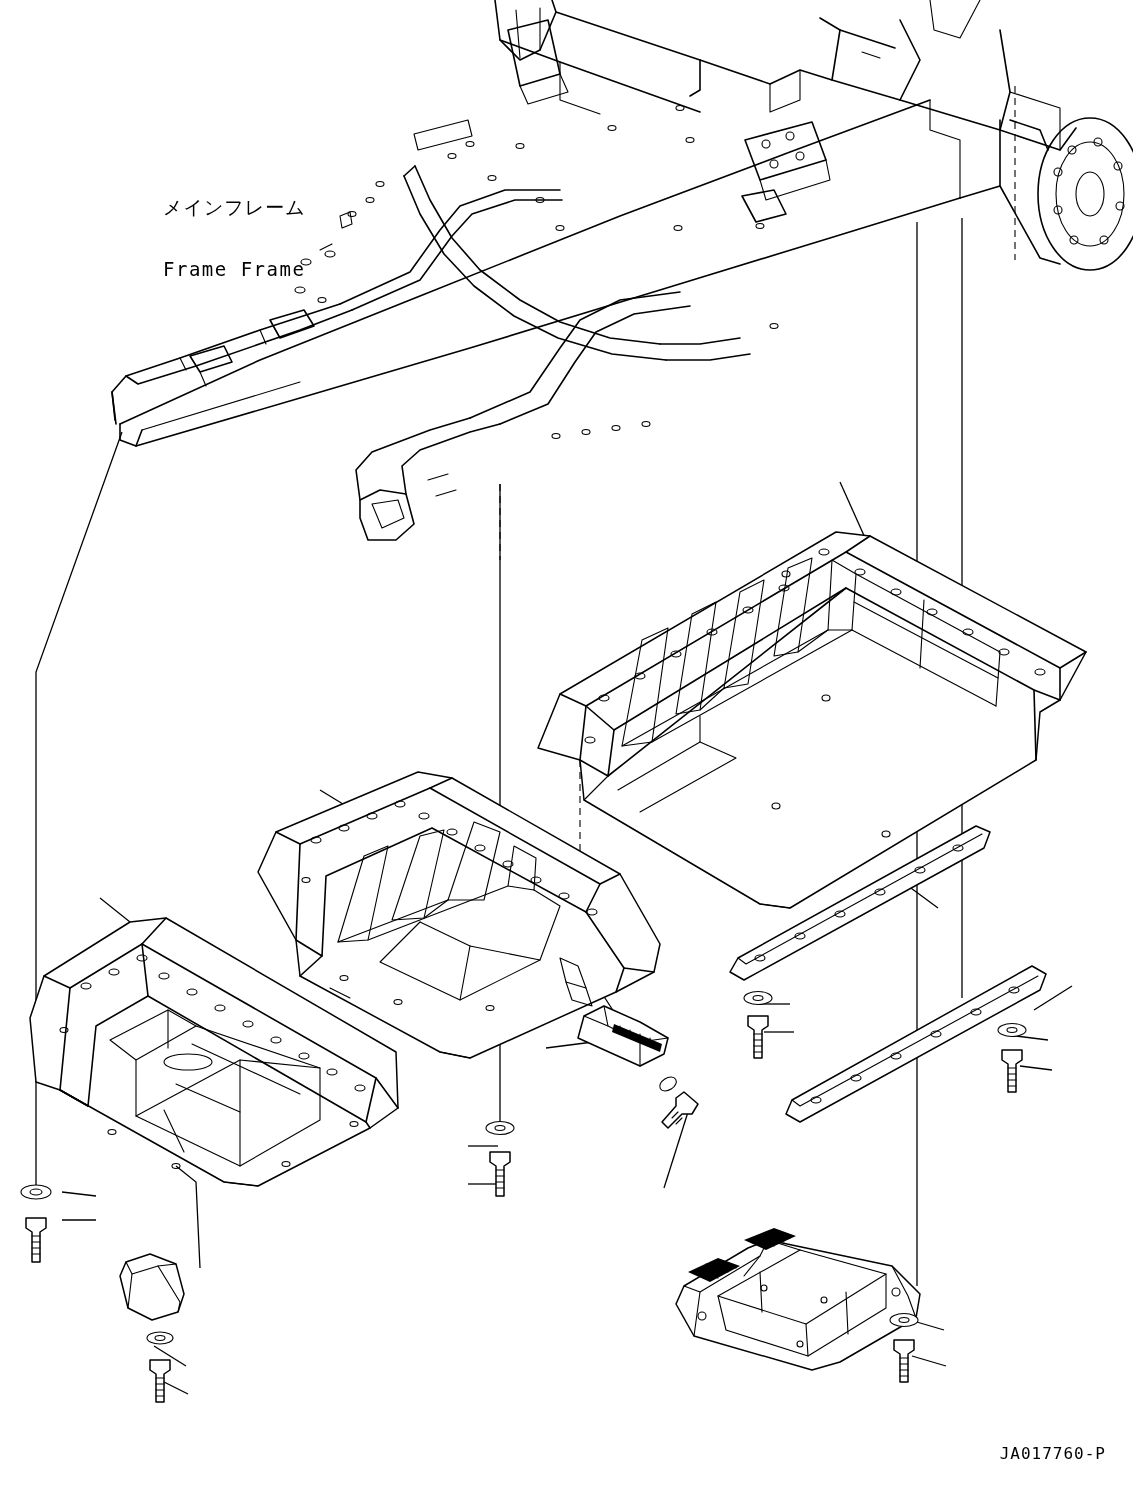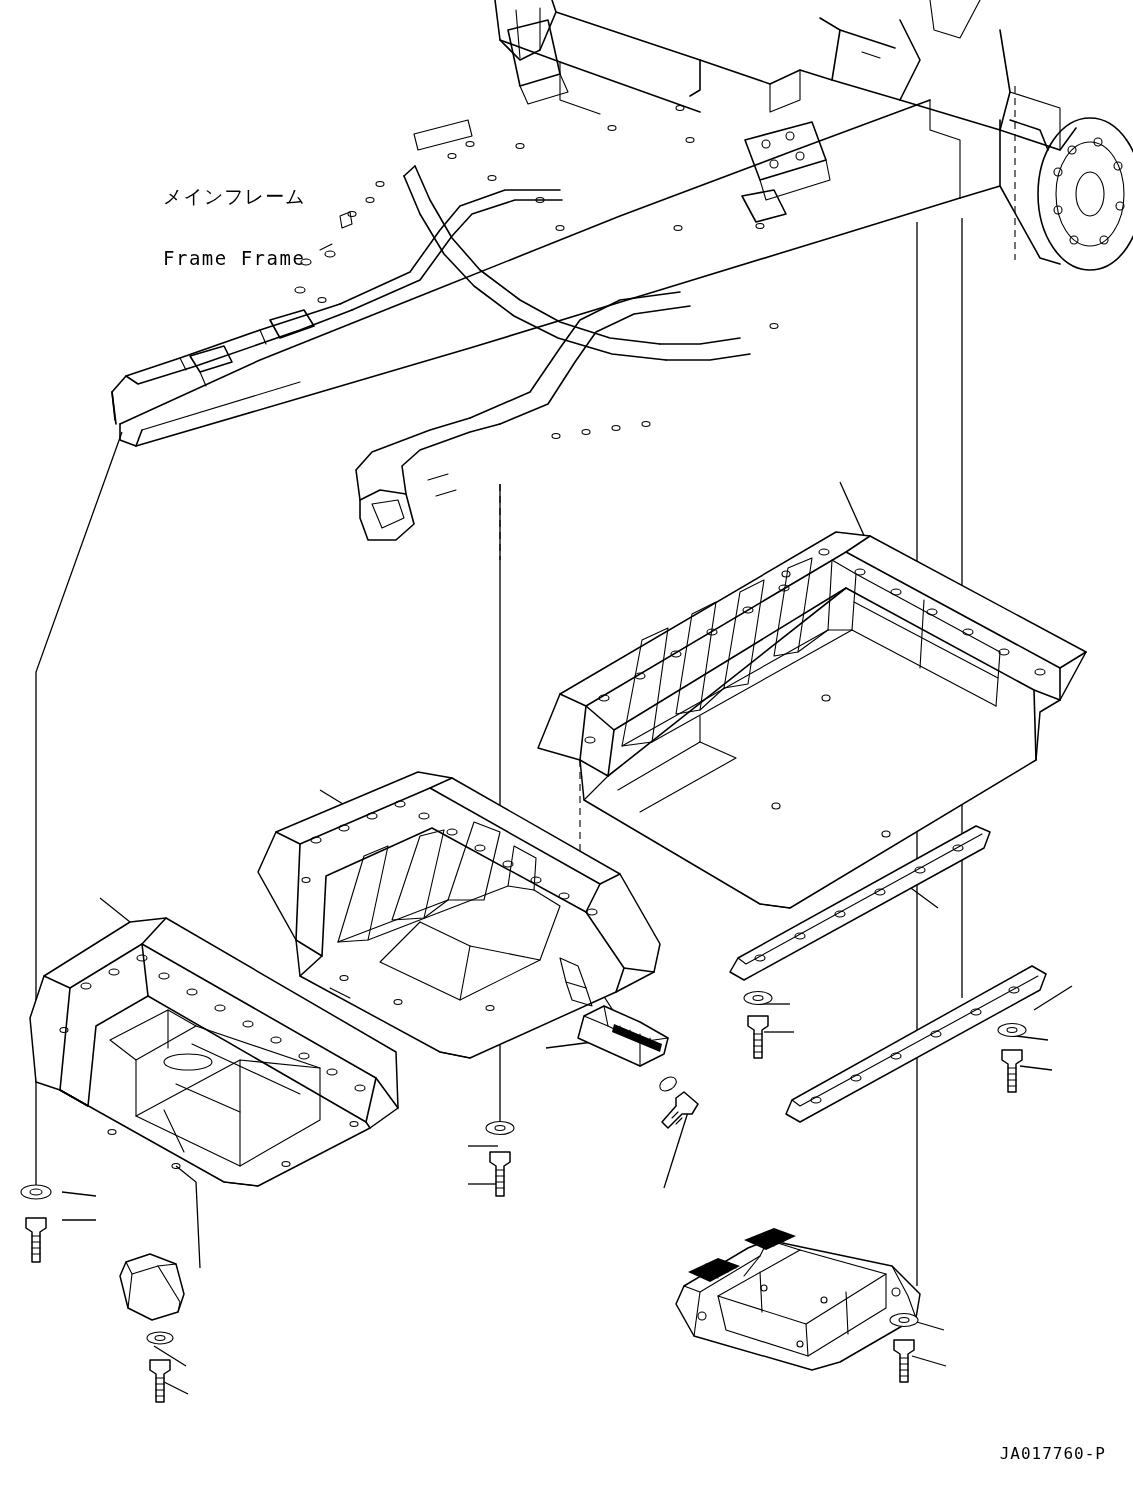--- a/index.html
+++ b/index.html
@@ -26,20 +26,21 @@
     top: 146px;
     line-height: 1.22;
     color: #000;
     white-space: pre;
   }
   .label-main-frame .jp {
     display: block;
     font-family: Liberation Serif, serif;
     font-size: 19px;
     letter-spacing: 1px;
+    margin-top: 11px;
   }
   .label-main-frame .en {
     display: block;
     font-family: "DejaVu Sans Mono", monospace;
     font-size: 19px;
     letter-spacing: 1.5px;
   }
   .drawing-number {
     position: absolute;
     right: 27px;

